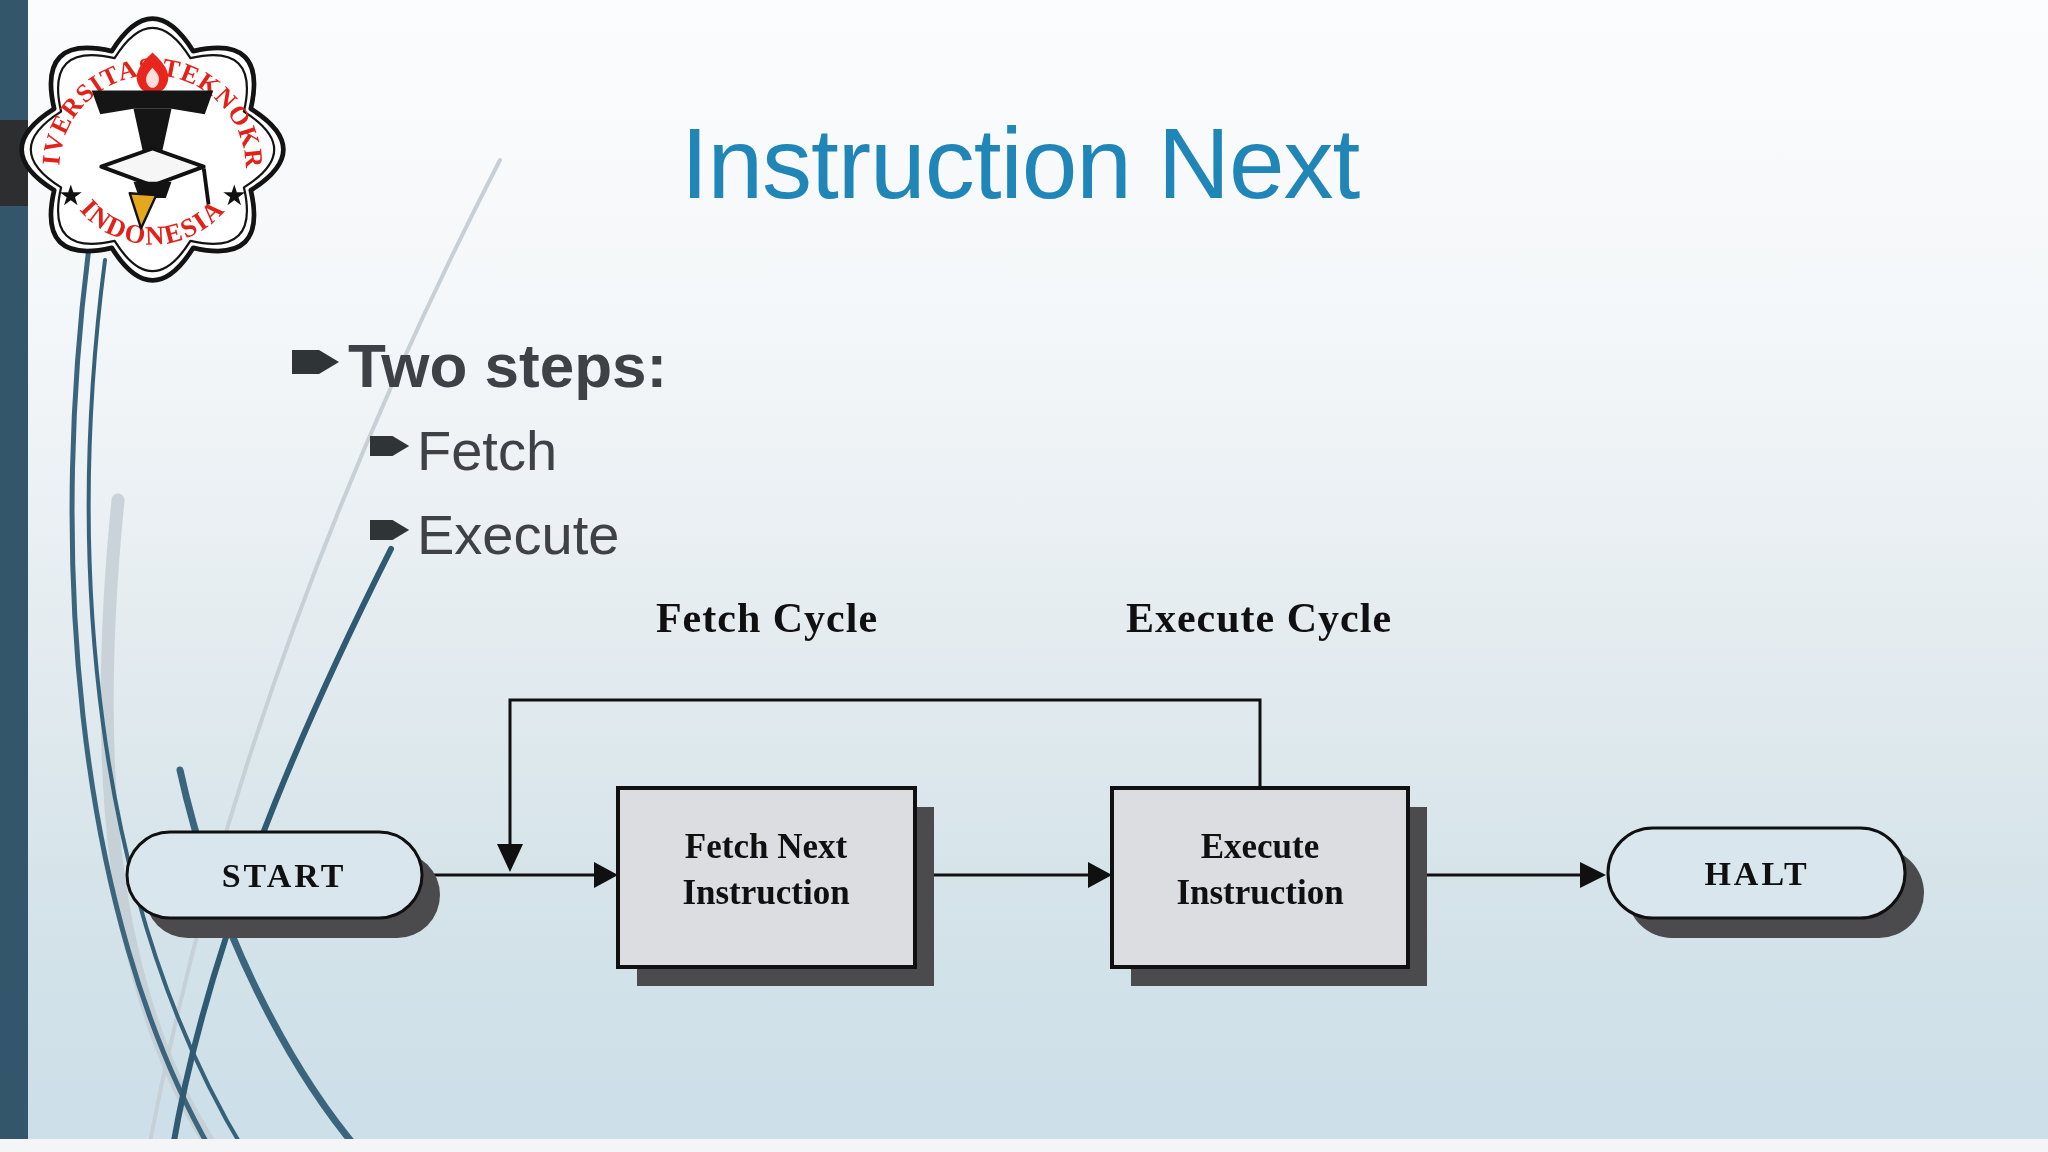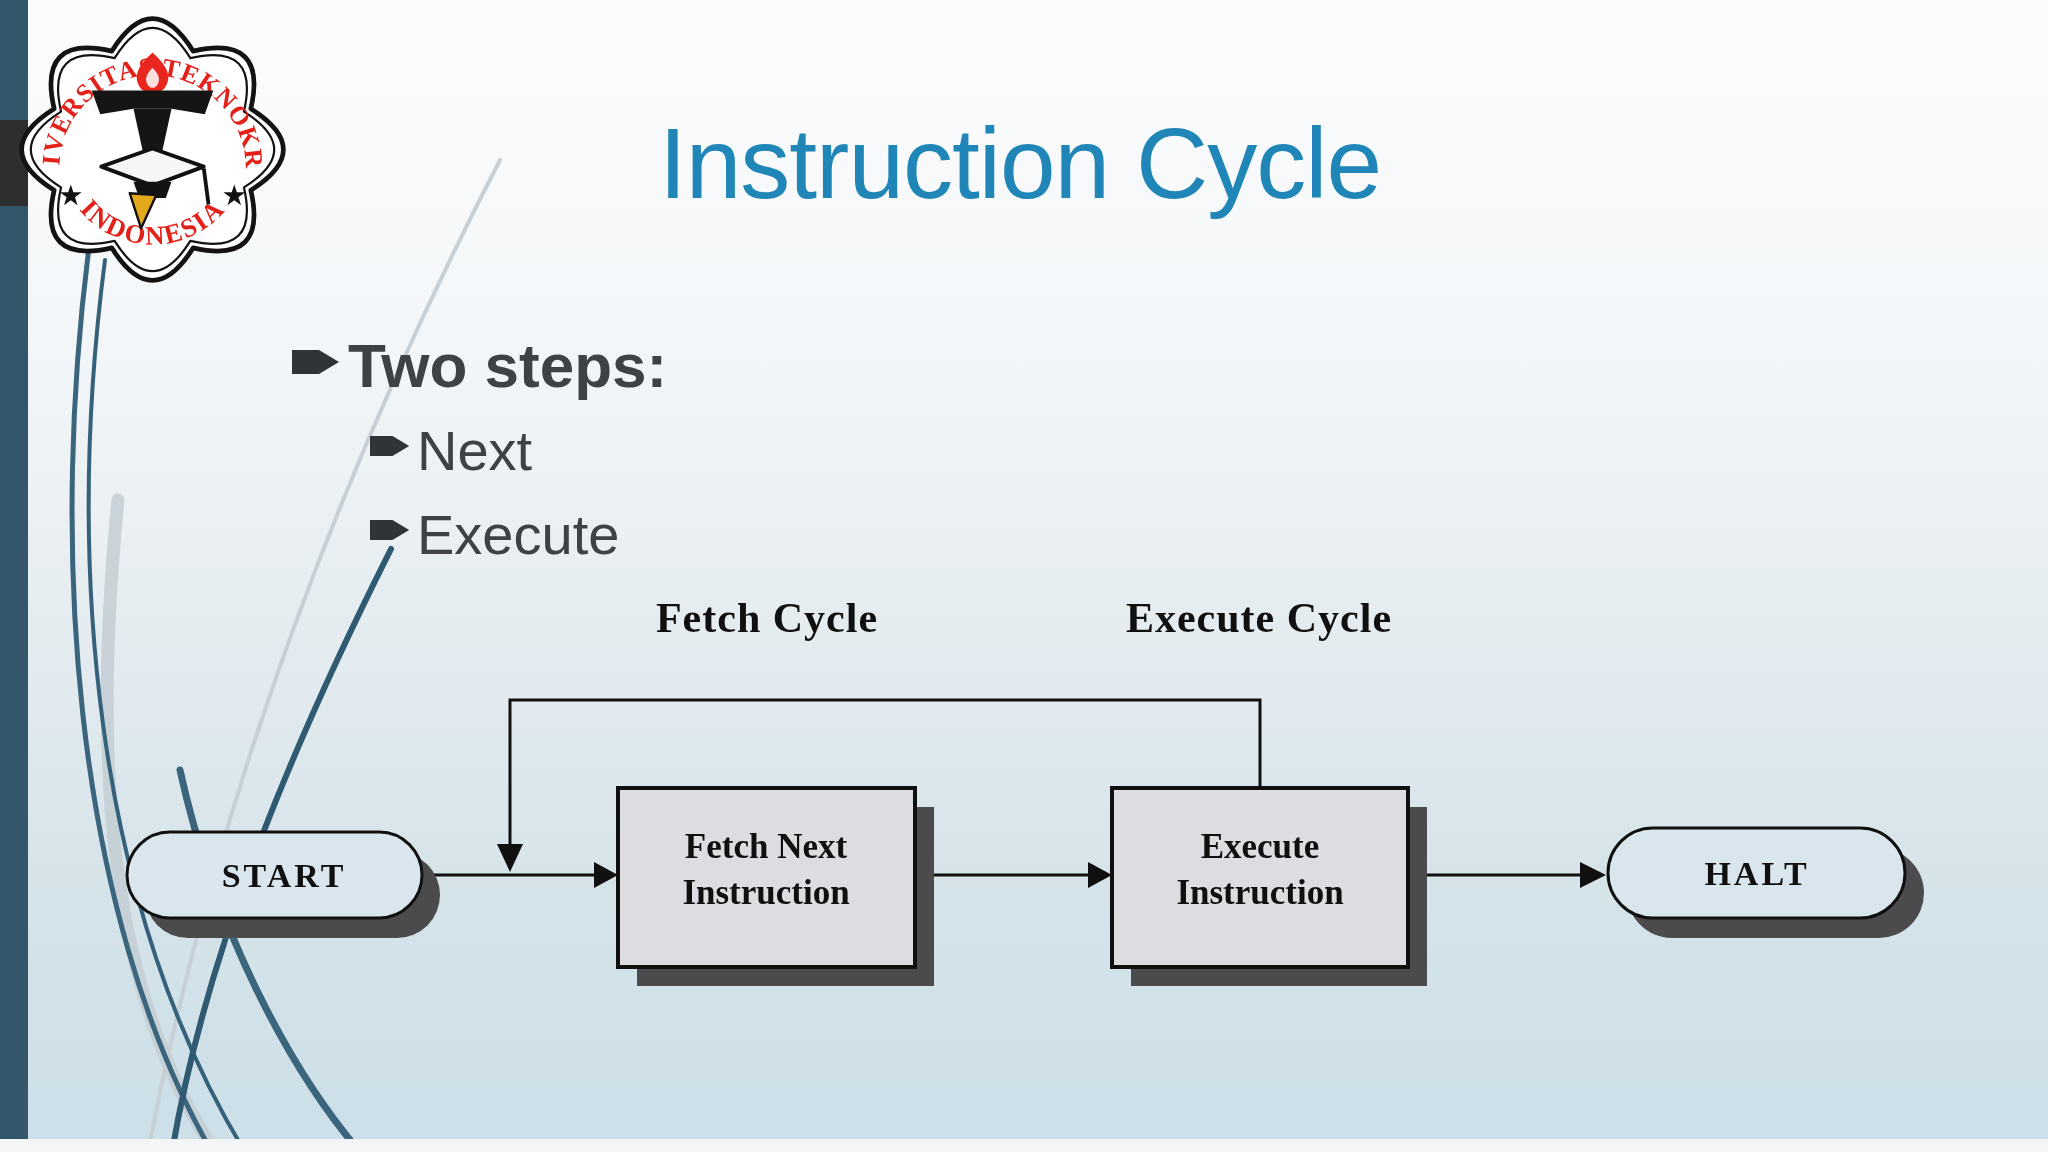--- a/index.html
+++ b/index.html
@@ -68,33 +68,33 @@
     <polygon points="86,88 214,88 205,113 170,107 130,107 95,113" fill="#151515"></polygon>
     <polygon points="130,107 170,107 153,185 147,185" fill="#151515"></polygon>
     <polygon points="96,168 150,149 204,168 150,188" fill="#f6f6f6" stroke="#111111" stroke-width="4" stroke-linejoin="round"></polygon>
     <polygon points="130,184 170,184 164,201 136,201" fill="#131313"></polygon>
     <line x1="204" y1="170" x2="209" y2="208" stroke="#111111" stroke-width="4"></line>
     <polygon points="126,196 154,198 138,233" fill="#e3a81c" stroke="#111111" stroke-width="2.5" stroke-linejoin="round"></polygon>
     <text x="64" y="208" font-size="30" text-anchor="middle" fill="#111111">★</text>
     <text x="236" y="208" font-size="30" text-anchor="middle" fill="#111111">★</text>
   </svg>
 
-  <h1 class="title">Instruction Cycle</h1>
+  <h1 class="title">Instruction Next</h1>
 
   <div class="bullet-row b1">
     <svg class="glyph" width="48" height="30" viewBox="0 0 48 30">
       <polygon points="0,3 27,3 47,15 27,27 0,27" fill="#2f3437"></polygon>
     </svg>
     <span>Two steps:</span>
   </div>
   <div class="bullet-row b2">
     <svg class="glyph" width="40" height="26" viewBox="0 0 48 30">
       <polygon points="0,3 27,3 47,15 27,27 0,27" fill="#2f3437"></polygon>
     </svg>
-    <span>Next</span>
+    <span>Fetch</span>
   </div>
   <div class="bullet-row b3">
     <svg class="glyph" width="40" height="26" viewBox="0 0 48 30">
       <polygon points="0,3 27,3 47,15 27,27 0,27" fill="#2f3437"></polygon>
     </svg>
     <span>Execute</span>
   </div>
 
   <svg class="diagram" width="2048" height="1152" viewBox="0 0 2048 1152">
 

